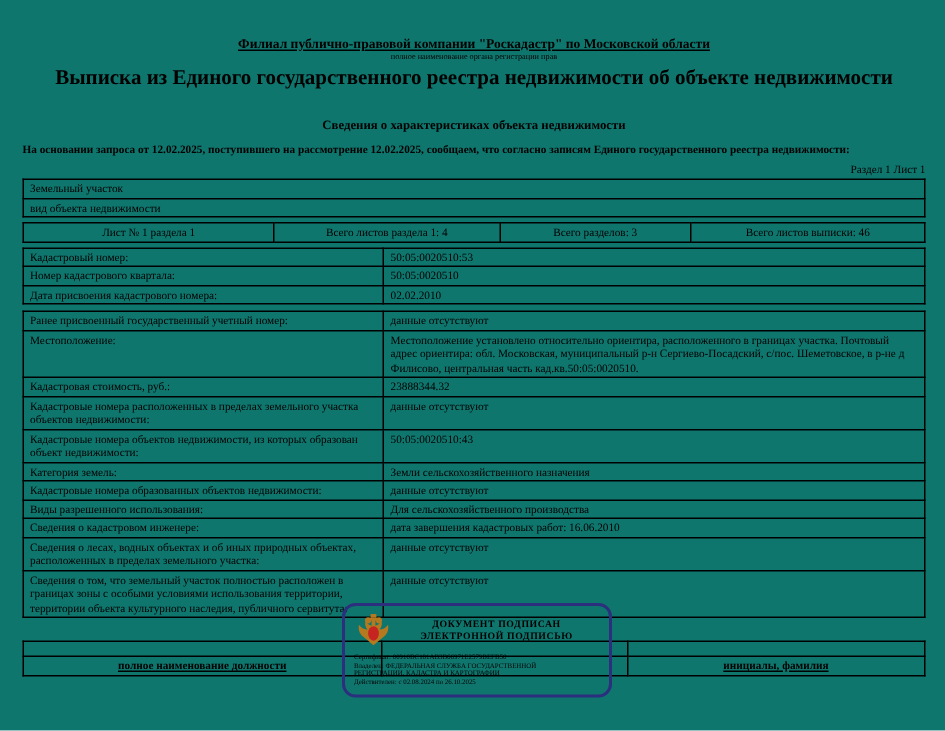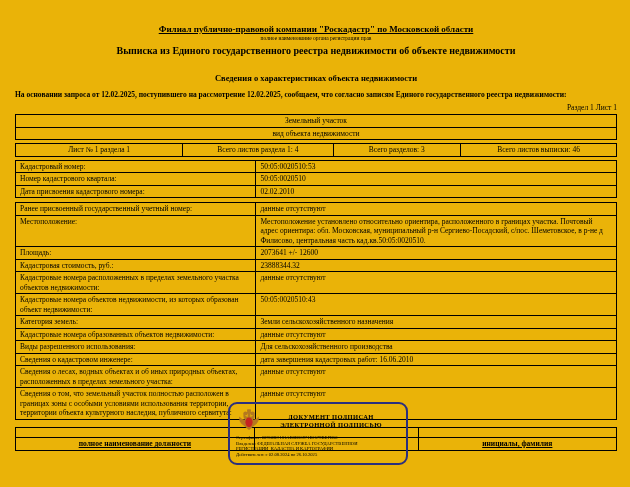--- a/index.html
+++ b/index.html
@@ -1,30 +1,30 @@
 <!DOCTYPE html>
 <html><head>
 <meta charset="utf-8">
 <style>
   html,body{margin:0;padding:0;background:#fff;}
   .page{
-    position:relative;width:630px;height:487px;background:#eab308;
+    position:relative;width:630px;height:487px;background:#0f766e;
     font-family:"Liberation Serif","DejaVu Serif",serif;color:#000;overflow:hidden;
   }
   .content{position:absolute;left:15px;top:0;width:602px;}
   .org-name{margin-top:24px;text-align:center;font-size:9px;font-weight:bold;text-decoration:underline;}
   .org-caption{text-align:center;font-size:5.5px;margin-top:1px;}
-  .doc-title{text-align:center;font-size:10px;font-weight:bold;margin-top:4px;}
+  .doc-title{text-align:center;font-size:14px;font-weight:bold;margin-top:4px;}
   .section-heading{text-align:center;font-size:8.5px;font-weight:bold;margin-top:17px;}
   .request-line{font-size:7.5px;margin-top:7px;font-weight:bold;}
   .section-page-ref{font-size:7.5px;text-align:right;margin-top:4px;}
   table{border-collapse:collapse;width:100%;table-layout:fixed;}
   td{border:1px solid #000;font-size:7.5px;line-height:9.5px;padding:1px 4px;vertical-align:top;}
   .obj-table{margin-top:2px;}
-  .obj-table td{text-align:center;}
+  .obj-table td{}
   .sheet-table{margin-top:3px;}
   .sheet-table td{text-align:center;}
   .main-table{margin-top:3px;}
   .main-table td.lbl{width:38.5%;}
   .grp{margin-top:4px;}
   .kuvi td{font-weight:bold;}
   .footer-table{position:absolute;left:15px;top:427px;width:602px;text-decoration:underline;}
   .footer-table td{text-align:center;font-weight:bold;}
   .footer-table .sig-space td{height:7px;}
   .stamp{
@@ -93,24 +93,20 @@
       <tbody>
           <tr>
         <td class="lbl">Ранее присвоенный государственный учетный номер:</td>
         <td>данные отсутствуют</td>
       </tr>
       <tr>
         <td class="lbl">Местоположение:</td>
         <td>Местоположение установлено относительно ориентира, расположенного в границах участка. Почтовый адрес ориентира: обл. Московская, муниципальный р-н Сергиево-Посадский, с/пос. Шеметовское, в р-не д Филисово, центральная часть кад.кв.50:05:0020510.</td>
       </tr>
       <tr>
-        <td class="lbl">Площадь:</td>
-        <td>2073641 +/- 12600</td>
-      </tr>
-      <tr>
         <td class="lbl">Кадастровая стоимость, руб.:</td>
         <td>23888344.32</td>
       </tr>
       <tr>
         <td class="lbl">Кадастровые номера расположенных в пределах земельного участка объектов недвижимости:</td>
         <td>данные отсутствуют</td>
       </tr>
       <tr>
         <td class="lbl">Кадастровые номера объектов недвижимости, из которых образован объект недвижимости:</td>
         <td>50:05:0020510:43</td>

